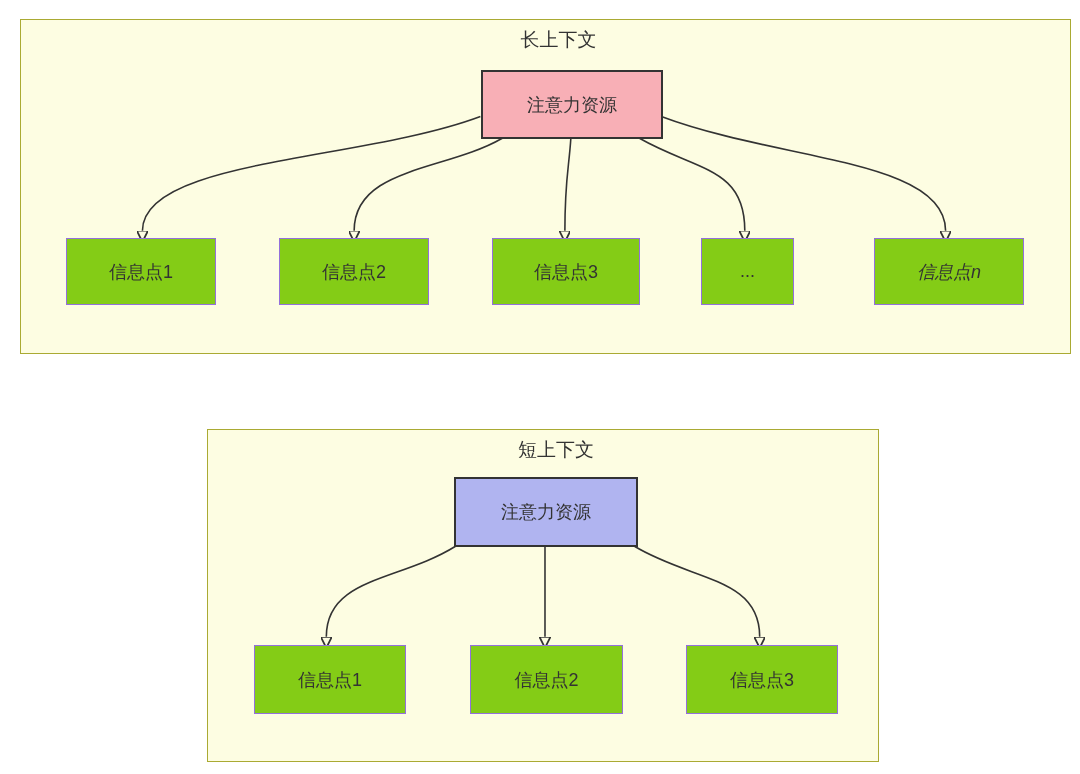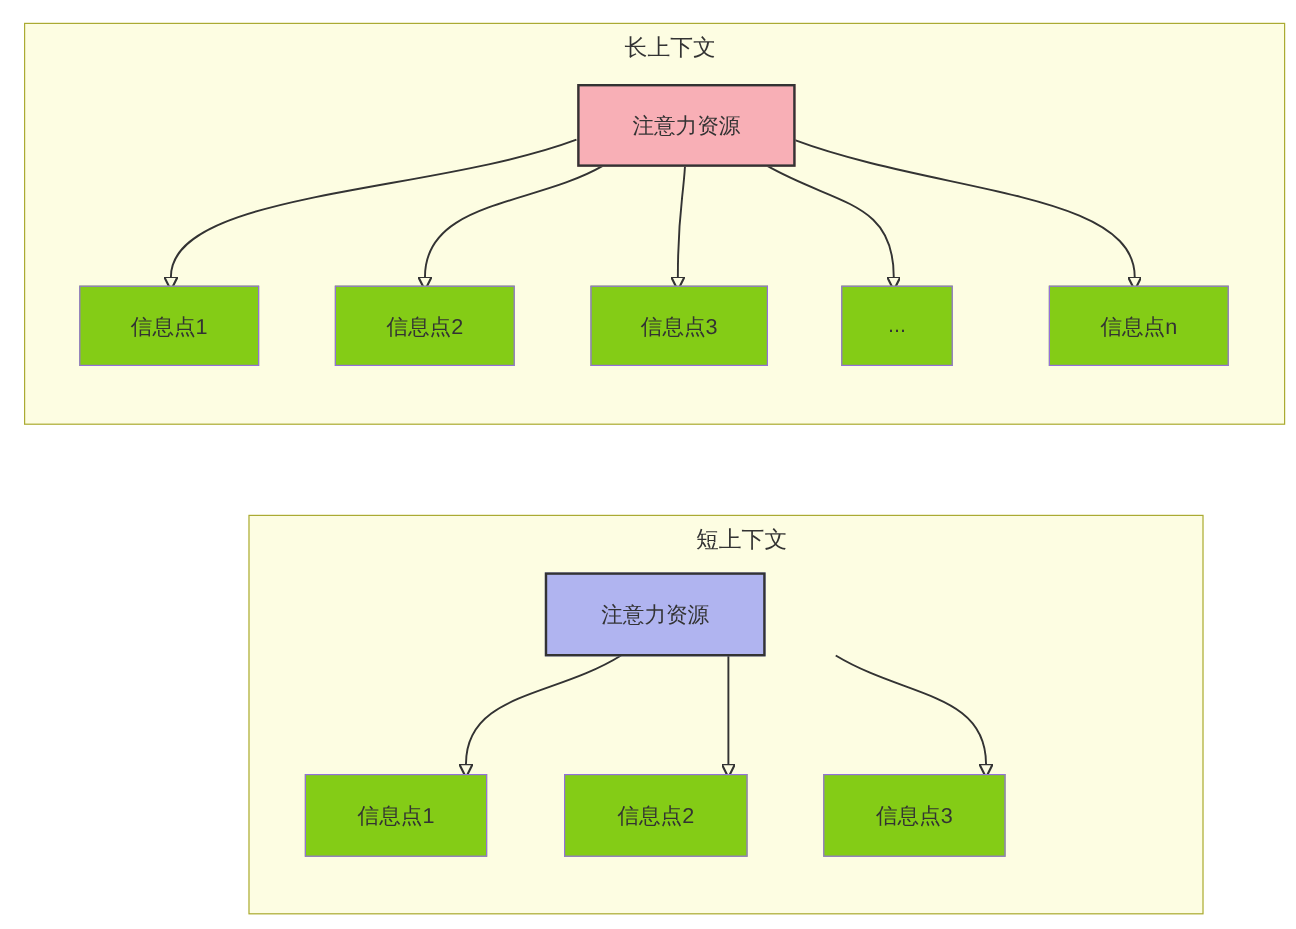--- a/index.html
+++ b/index.html
@@ -16,21 +16,21 @@
     background: #ffffff;
     overflow: hidden;
   }
   .panel {
     position: absolute;
     background: #FDFDE2;
     border: 1px solid #AAAA33;
     box-sizing: border-box;
   }
   .panel-long  { left: 20px;  top: 19px;  width: 1051px; height: 335px; }
-  .panel-short { left: 207px; top: 429px; width: 796px;  height: 333px; }
+  .panel-short { left: 207px; top: 429px; width: 672px;  height: 333px; }
   .panel-title {
     position: absolute;
     top: 7px;
     left: 0;
     width: 100%;
     text-align: center;
     font-size: 19px;
     font-weight: 400;
     color: #333333;
     pointer-events: none;
@@ -93,21 +93,21 @@
     </svg>
 
     <div class="panel-title">长上下文</div>
 
     <div class="node attention attention-long">注意力资源</div>
 
     <div class="node info" style="left:45px;  width:150px;">信息点1</div>
     <div class="node info" style="left:258px; width:150px;">信息点2</div>
     <div class="node info" style="left:471px; width:148px;">信息点3</div>
     <div class="node info" style="left:680px; width:93px;">...</div>
-    <div class="node info" style="left:853px; width:150px;">信息点n</div>
+    <div class="node info" style="left:853px; width:150px;font-style:italic;">信息点n</div>
   </section>
 
   <section class="panel panel-short">
 
     <svg class="edges" viewBox="0 0 672 333" width="672" height="333">
       <defs>
         <marker id="ah2" viewBox="0 0 10 10" refX="0" refY="5" markerWidth="7" markerHeight="7" orient="auto">
           <path d="M0,0 L10,5 L0,10 Z" fill="#333333"></path>
         </marker>
       </defs>

